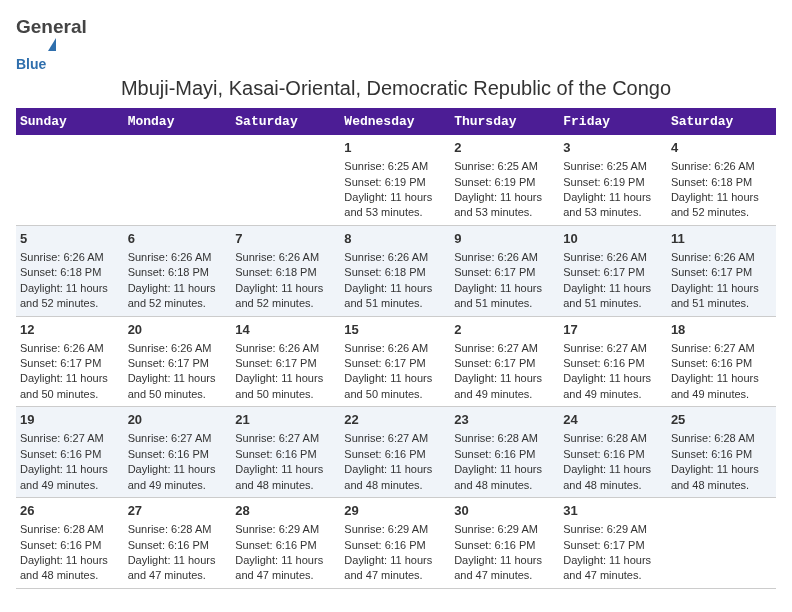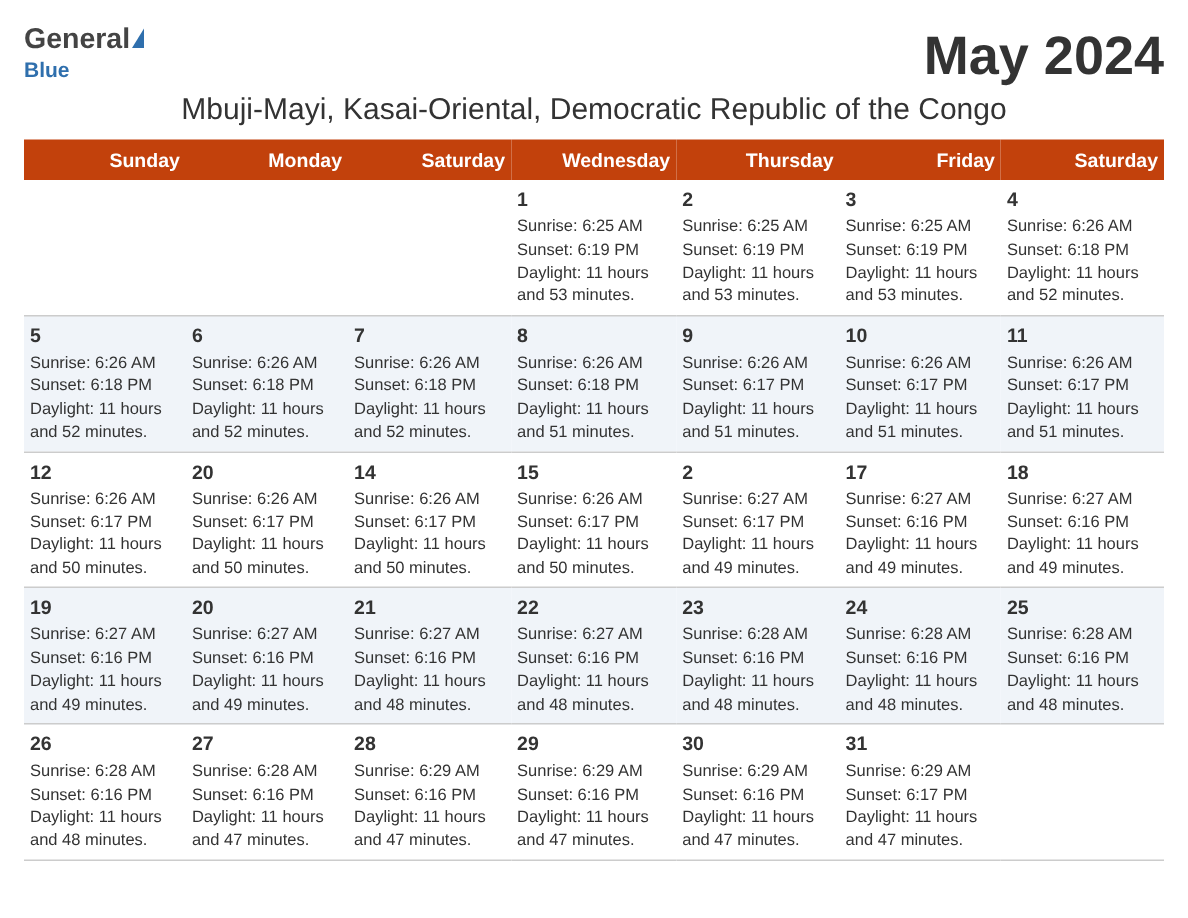--- a/index.html
+++ b/index.html
@@ -33,26 +33,27 @@
       color: #333;
       margin-bottom: 8px;
       font-weight: 500;
     }
     table {
       width: 100%;
       border-collapse: collapse;
       font-size: 11px;
     }
     thead tr th {
-      background-color: #c2410c;
+      background-color: #4c1d95;
       color: #fff;
       padding: 6px 4px;
-      text-align: right;
+      text-align: left;
       font-size: 13px;
       font-weight: 600;
+      font-family: Liberation Mono, monospace;
     }
     tbody tr {
       border-bottom: 1px solid #ccc;
     }
     tbody tr:nth-child(odd) {
       background-color: #fff;
     }
     tbody tr:nth-child(even) {
       background-color: #f0f4f9;
     }
@@ -66,20 +67,21 @@
     }
     .day-num {
       font-weight: bold;
       font-size: 13px;
       display: block;
       margin-bottom: 2px;
     }
     .logo-row {
       display: flex;
       align-items: center;
+      flex-direction: column;
     }
     .logo-text-general {
       font-size: 19px;
       font-weight: bold;
       color: #444;
     }
     .logo-triangle {
       display: inline-block;
       width: 0;
       height: 0;
@@ -100,21 +102,20 @@
 <div class="header">
   <div class="logo">
     <div class="logo-row">
       <span class="logo-text-general">General</span>
         <span class="logo-triangle"></span>
     </div>
     <div>
       <span class="logo-text-blue">Blue</span>
     </div>
   </div>
-  <div class="month-title">May 2024</div>
 </div>
 
 <div class="subtitle">Mbuji-Mayi, Kasai-Oriental, Democratic Republic of the Congo</div>
 
 <table>
   <thead>
     <tr>
     <th>Sunday</th>
         <th>Monday</th>
         <th>Saturday</th>

